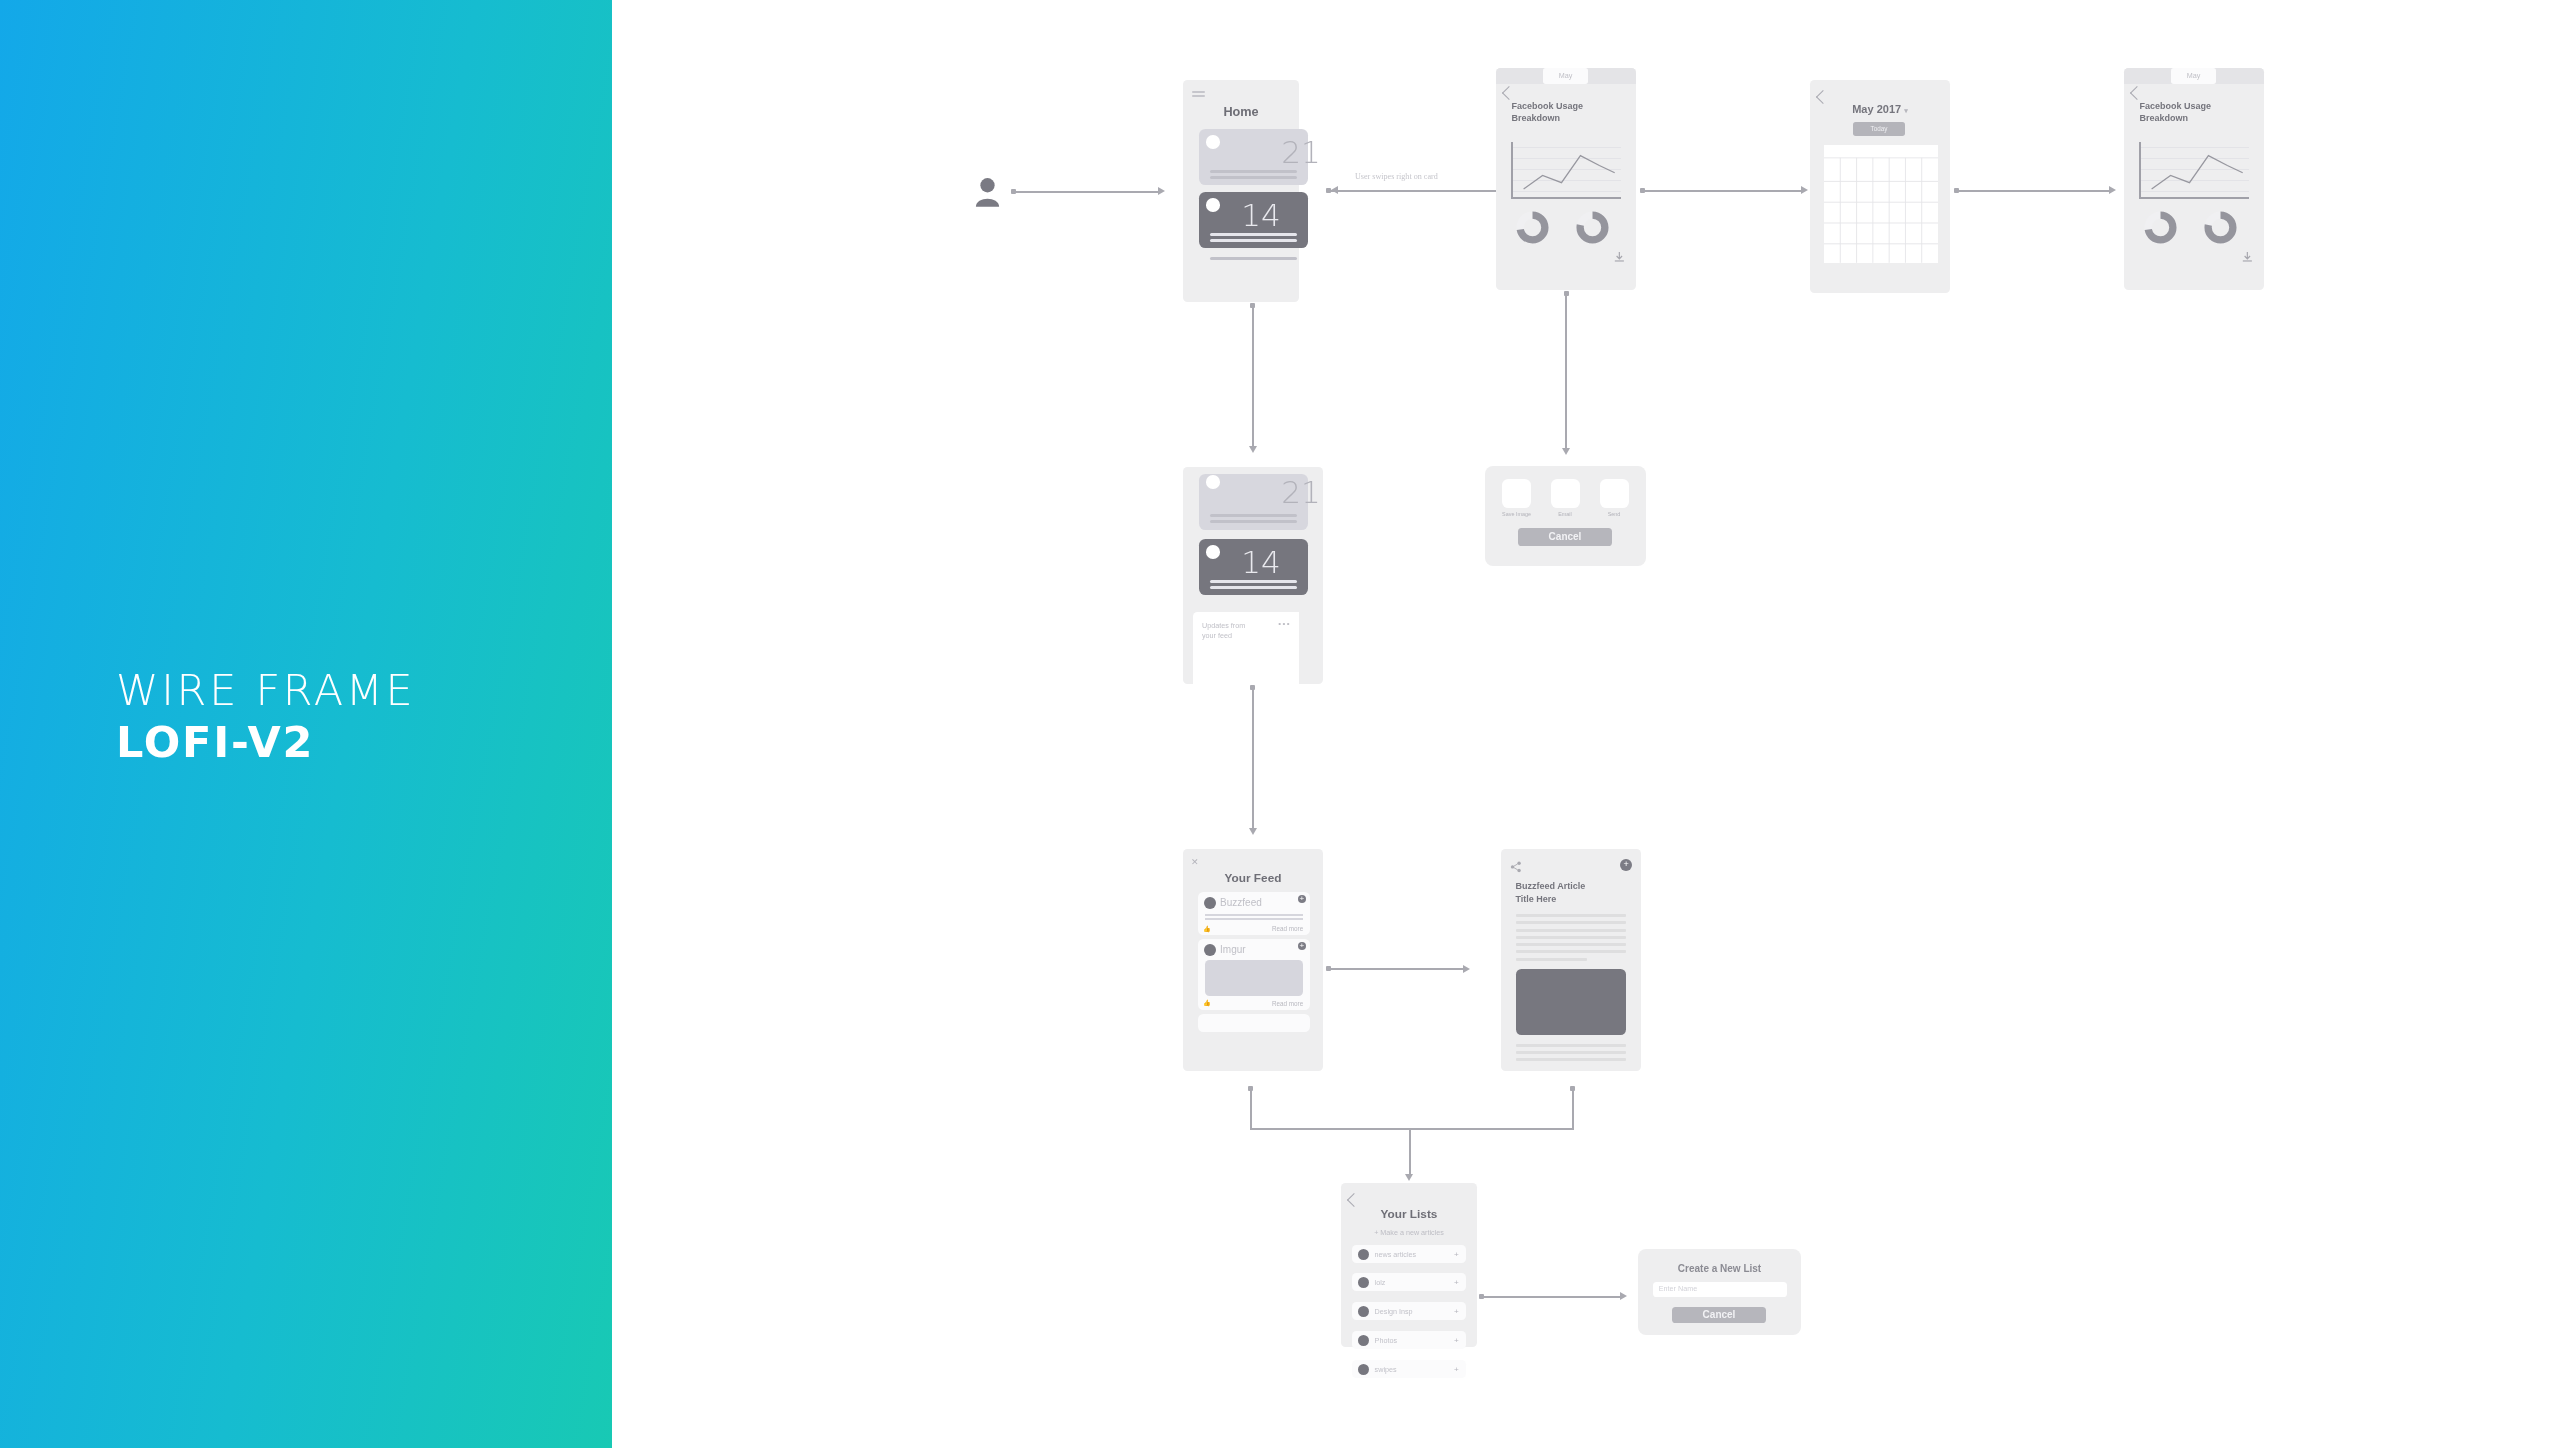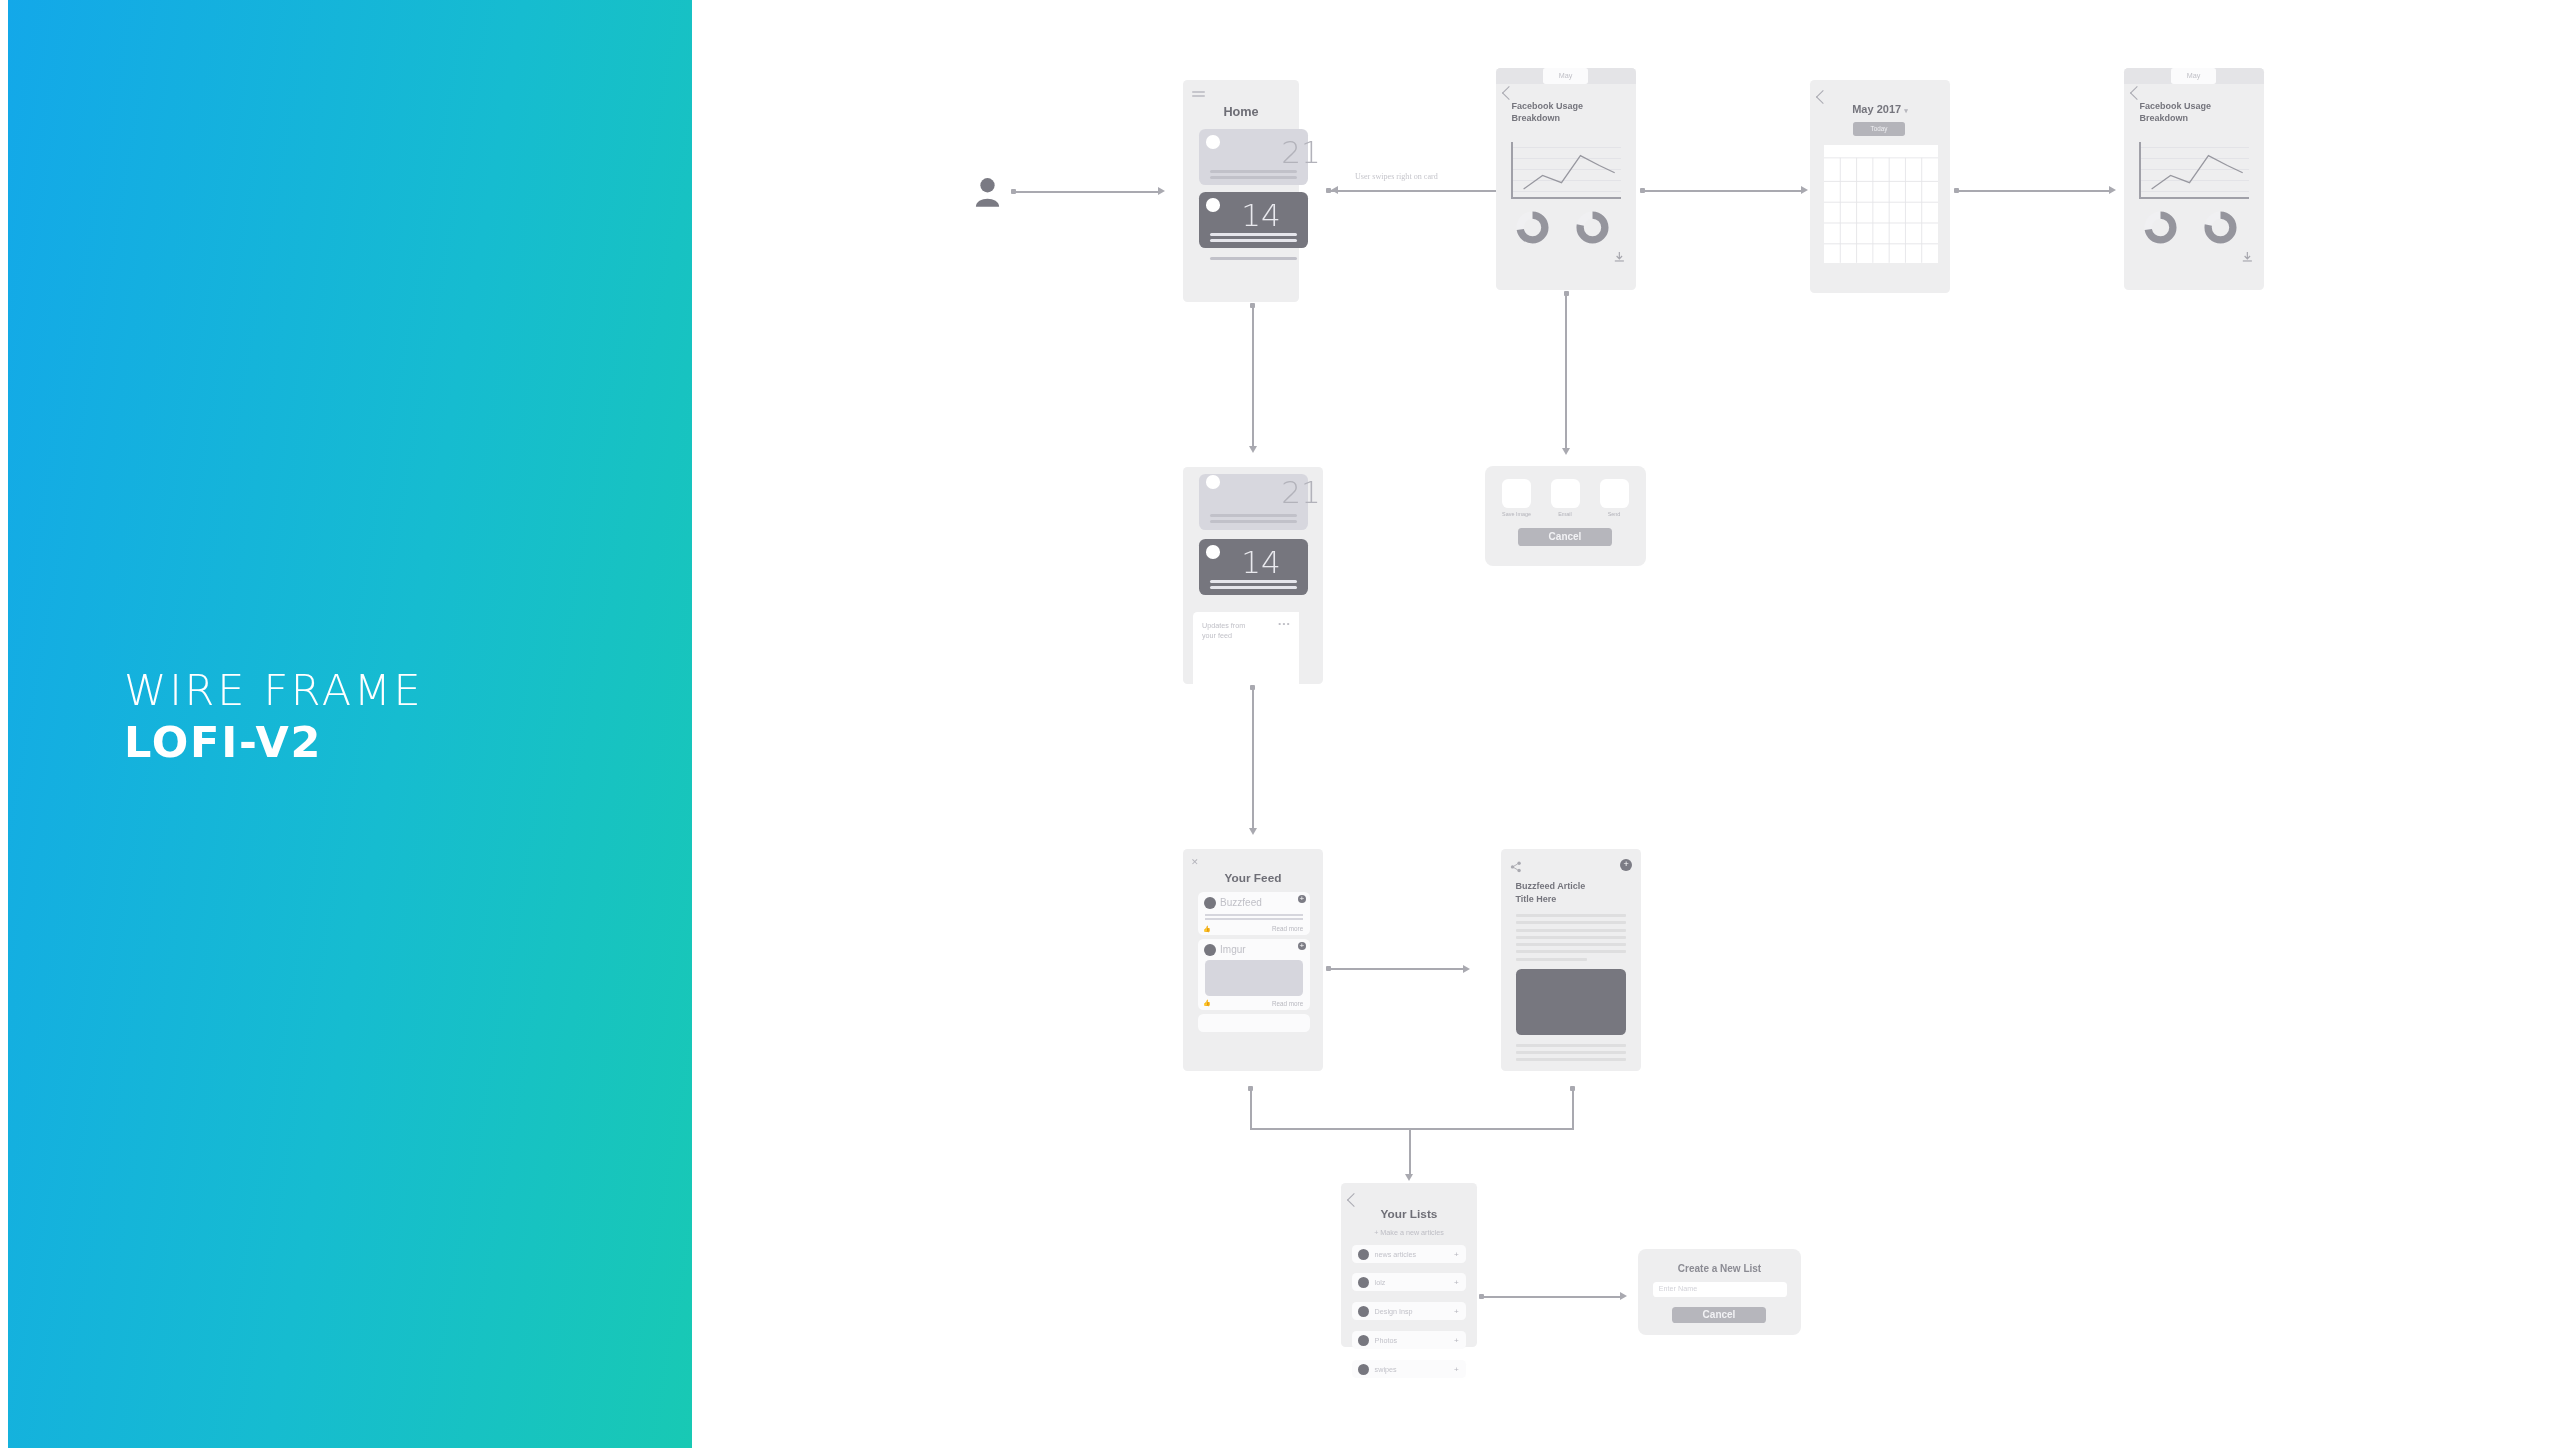--- a/index.html
+++ b/index.html
@@ -6,21 +6,21 @@
   html, body {
     width: 2576px; height: 1449px;
     background: #ffffff;
     font-family: "Liberation Sans", sans-serif;
     overflow: hidden;
   }
   #canvas { position: relative; width: 2576px; height: 1449px; background:#fff; }
 
   
   .cover {
-    position: absolute; left: 8px; top: 0; width: 684px; height: 1449px;
+    position: absolute; left: 0; top: 0; width: 612px; height: 1449px;
     background: linear-gradient(100deg, #13a8e9 0%, #16bcd0 55%, #18c9b4 100%);
   }
   .cover-title-wrap { position: absolute; left: 116px; top: 665px; }
   .cover-line1 {
     font-size: 43px; letter-spacing: 2.7px; color: #ffffff;
     font-weight: 300; line-height: 1.18; font-family: "DejaVu Sans", sans-serif;
   }
   .cover-line2 {
     font-size: 43px; letter-spacing: 1.8px; color: #ffffff;
     font-weight: 700; line-height: 1.18; margin-top: 1px; font-family: "DejaVu Sans", sans-serif;

